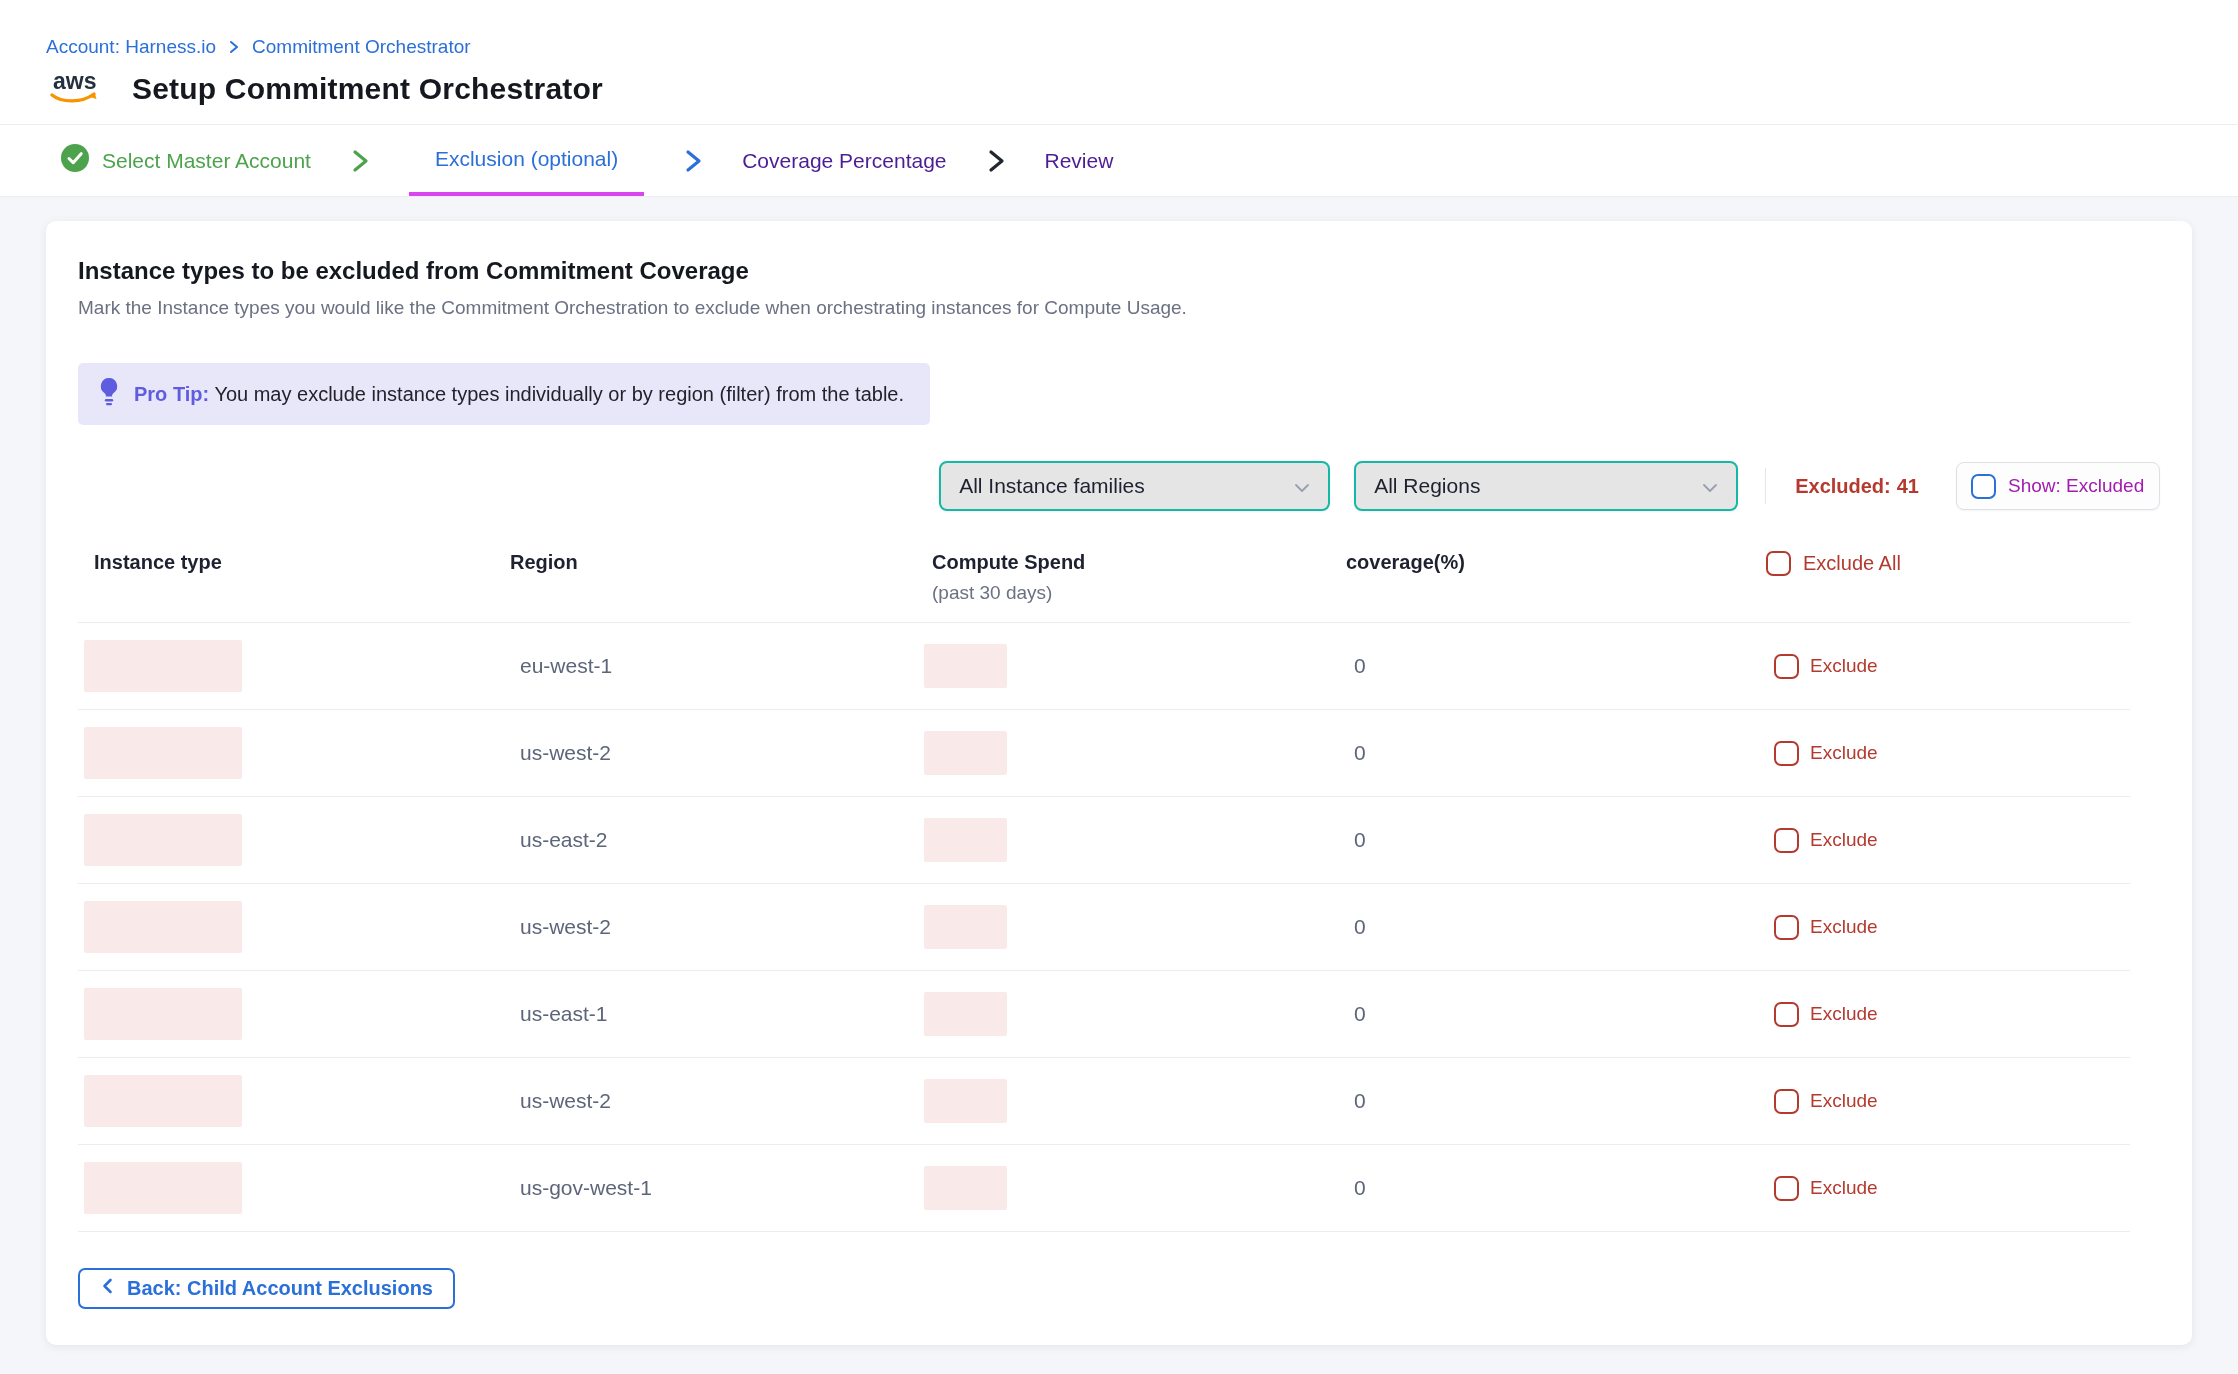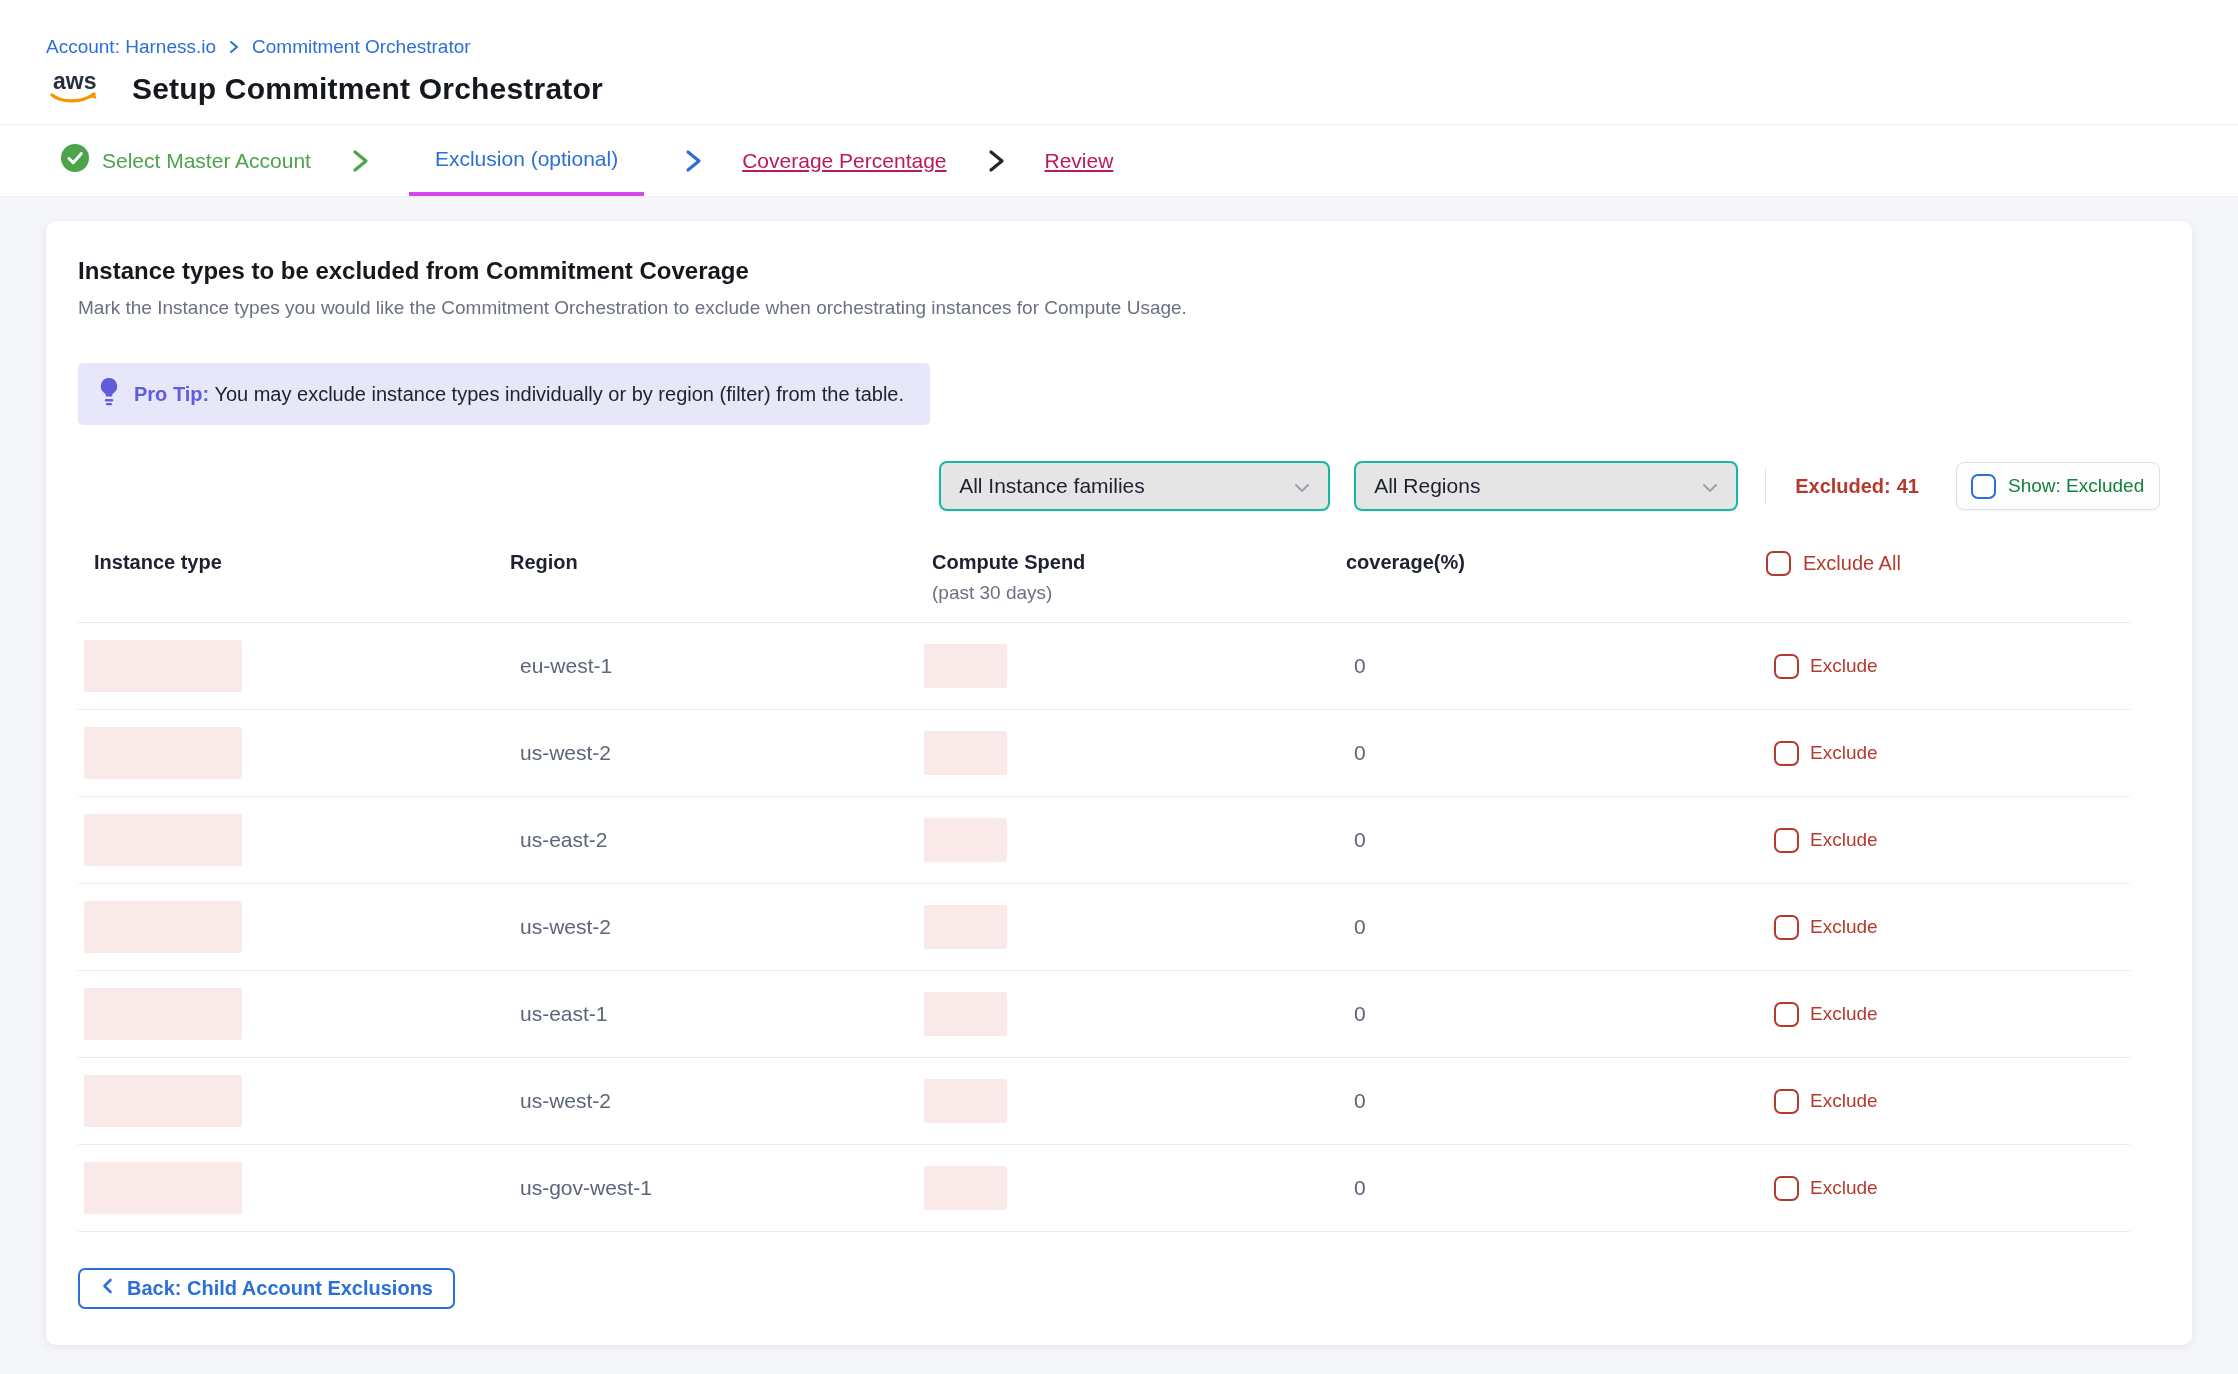--- a/index.html
+++ b/index.html
@@ -22,21 +22,21 @@
 
   
   .stepper {
     height: 73px; background: #ffffff;
     border-top: 1px solid #eceef2; border-bottom: 1px solid #eceef2;
     display: flex; align-items: center; padding-left: 60px; gap: 38px;
   }
   .step { height: 100%; display: flex; align-items: center; gap: 12px; font-size: 21px; cursor: pointer; }
   .step--done { color: #4ca34c; font-weight: 500; }
   .step--active { color: #2b6fd9; font-weight: 400; border-bottom: 4px solid #d946ef; padding: 0 26px; }
-  .step--todo { color: #be185d; text-decoration: underline; }
+  .step--todo { color: #4c1d95; }
   .step-chevron { display: flex; align-items: center; }
 
   
   .content { padding: 24px 46px 0 46px; }
   .card {
     background: #ffffff; border-radius: 10px;
     box-shadow: 0 2px 8px rgba(30, 40, 60, .08);
     height: 1124px;
     padding: 36px 32px 0 32px;
   }
@@ -61,21 +61,21 @@
   .select-families { width: 391px; }
   .select-regions { width: 384px; margin-left: 24px; }
   .filter-vline { width: 1px; height: 36px; background: #e3e5ea; margin-left: 27px; }
   .excluded-count { margin-left: 29px; font-size: 20px; font-weight: bold; color: #b43a2f; display: flex; gap: 6px; }
   .show-excluded {
     margin-left: 37px; height: 48px; width: 204px;
     border: 1px solid #dde0e6; border-radius: 8px; background: #fdfdfe;
     box-shadow: 0 1px 2px rgba(30,40,60,.05);
     display: flex; align-items: center; gap: 12px; padding: 0 14px; cursor: pointer;
   }
-  .show-excluded .label { font-size: 19px; color: #15803d; }
+  .show-excluded .label { font-size: 19px; color: #a21caf; }
 
   .cb { width: 25px; height: 25px; border-radius: 7px; background: #fff; flex: 0 0 auto; cursor: pointer; }
   .cb--blue { border: 2px solid #2b6fd9; }
   .cb--red { border: 2px solid #b43a2f; }
 
   
   .table { margin-top: 40px; padding-right: 30px; }
   .tr { display: grid; grid-template-columns: 432px 414px 422px 420px 1fr; align-items: center; }
   .thead { align-items: start; padding-bottom: 18px; border-bottom: 1px solid #eaecf2; }
   .th { font-size: 20px; font-weight: bold; color: #1d2130; }

